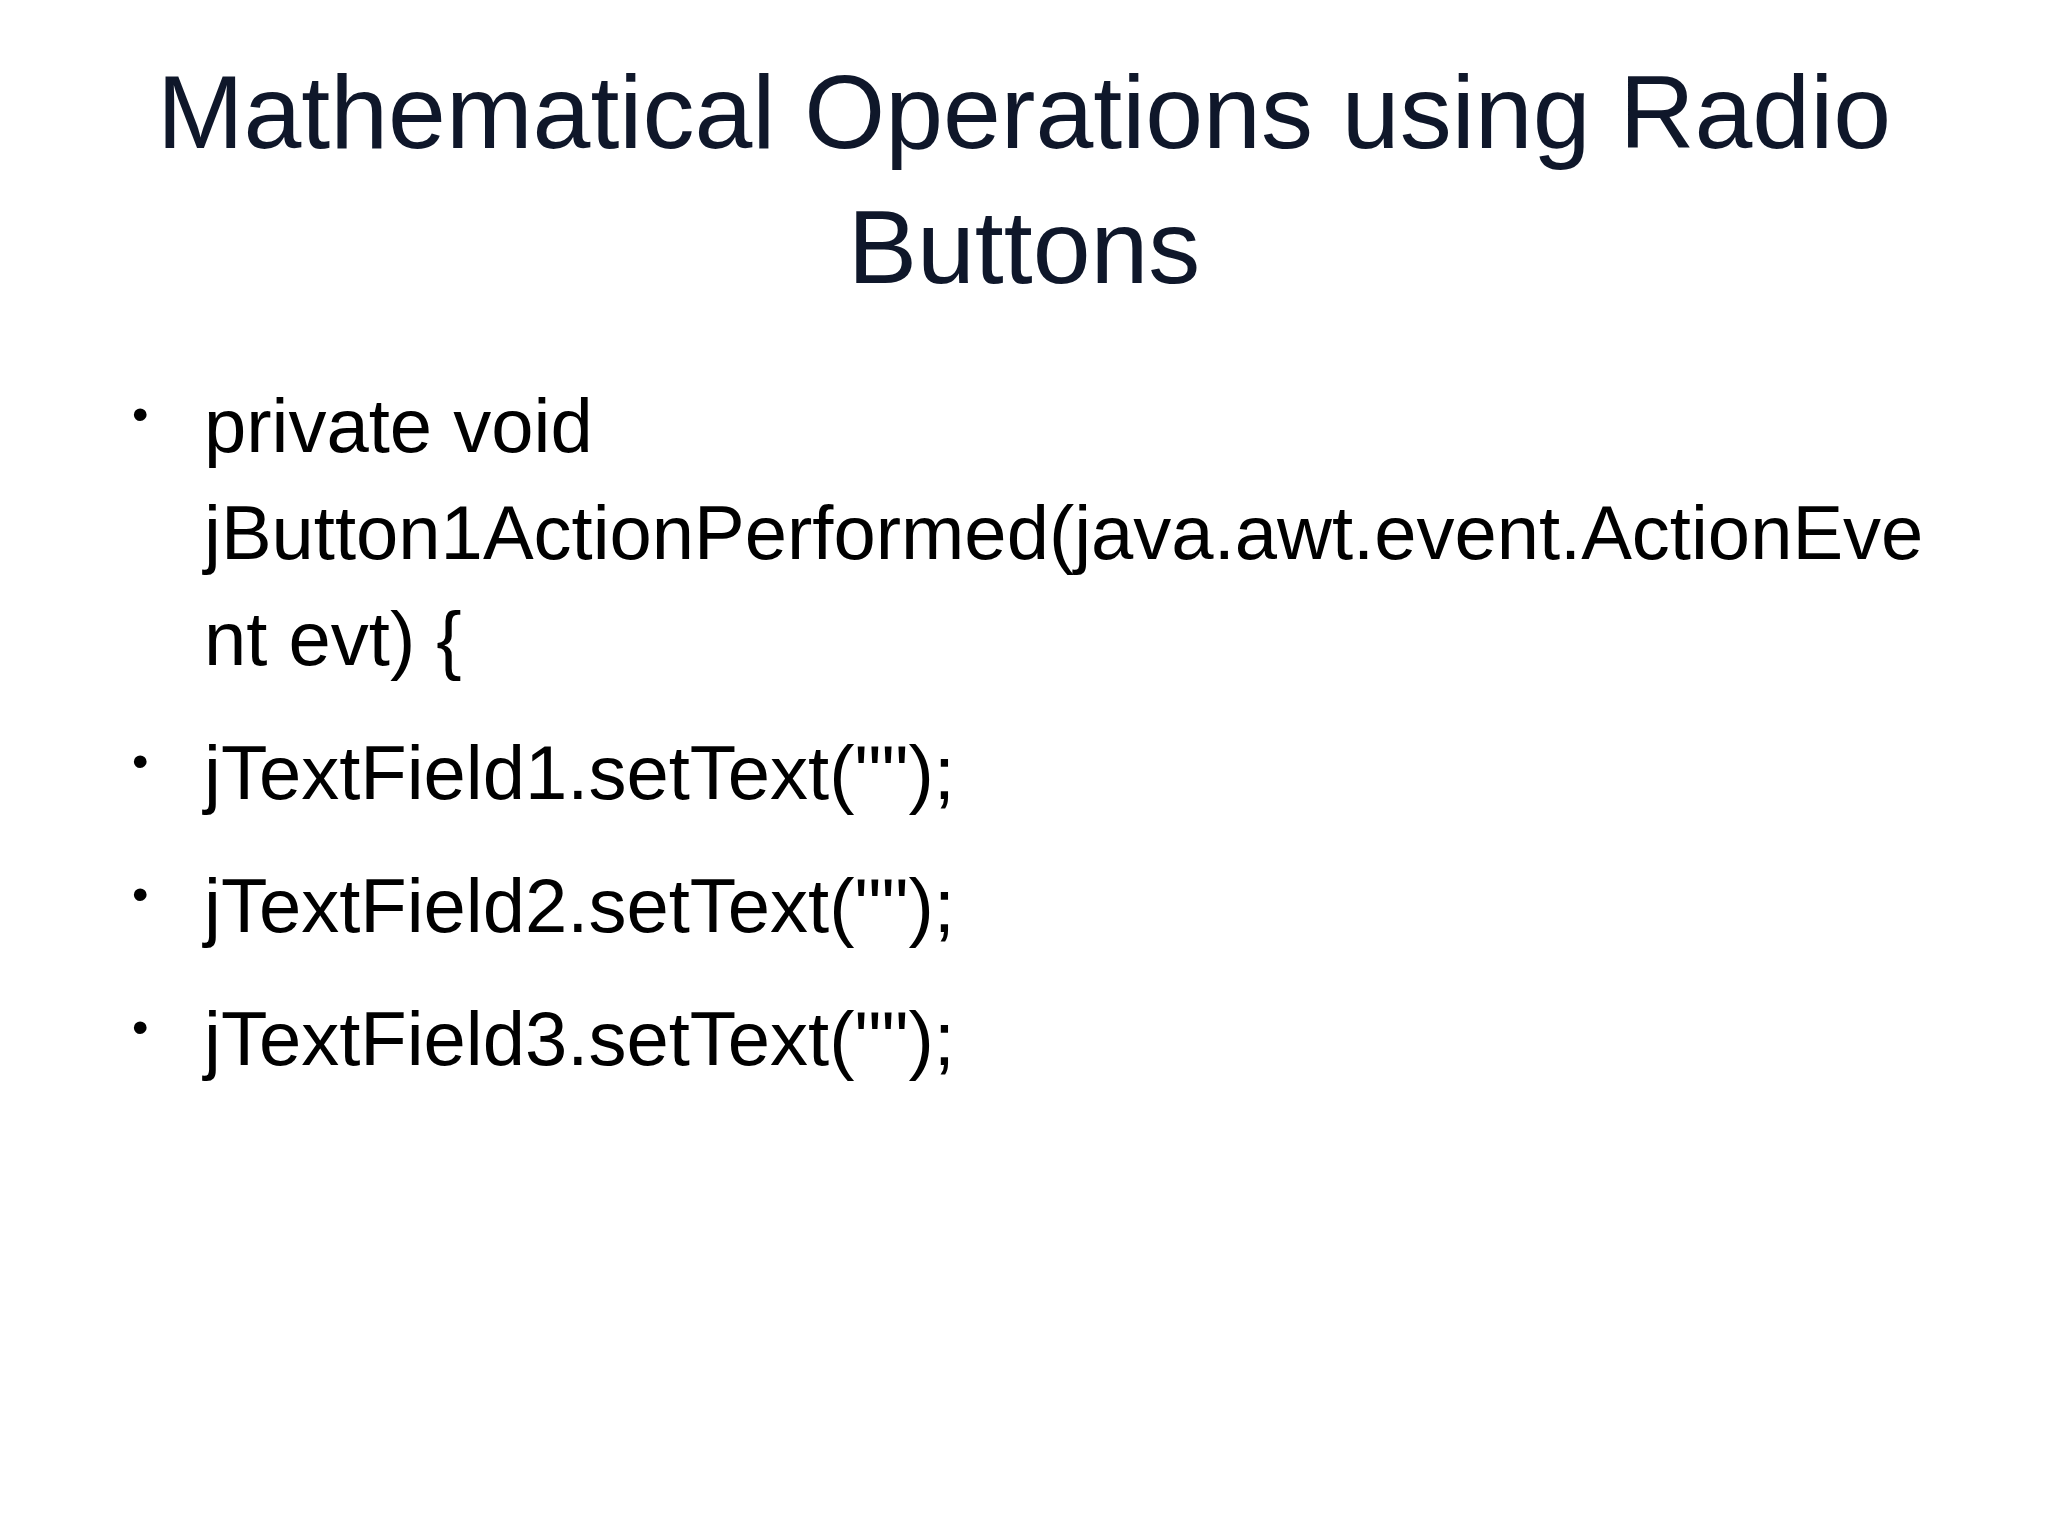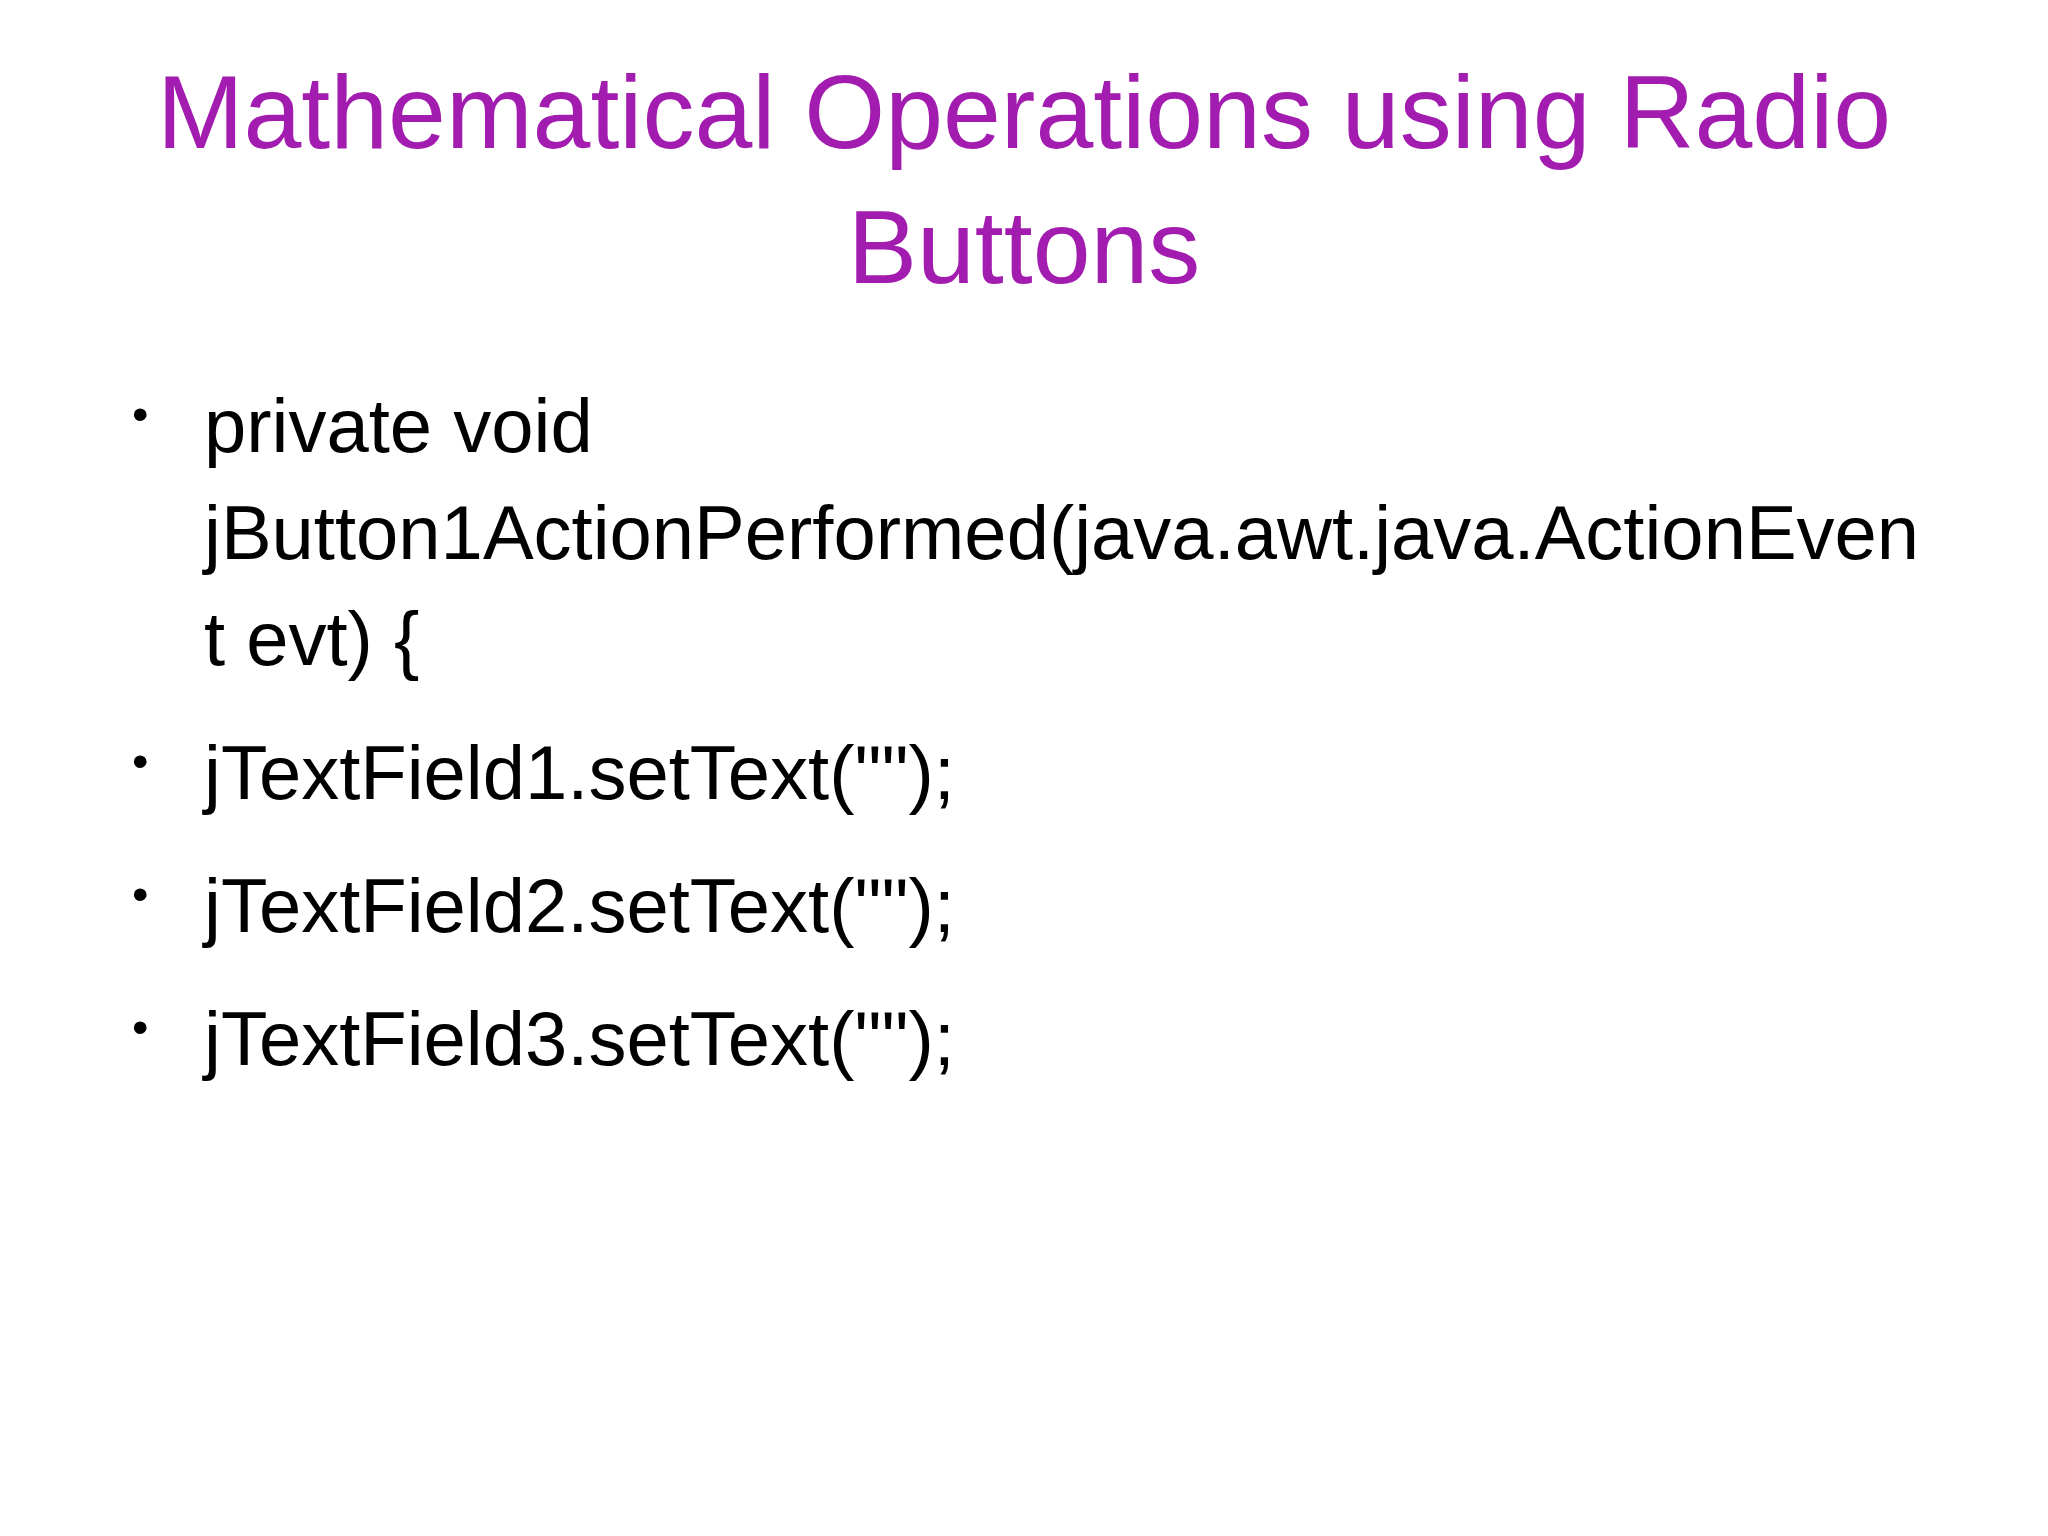--- a/index.html
+++ b/index.html
@@ -18,21 +18,21 @@
     box-sizing: border-box;
     padding-top: 45px;
   }
   .slide-title {
     margin: 0 auto;
     max-width: 1870px;
     font-size: 104px;
     line-height: 1.3;
     font-weight: 400;
     text-align: center;
-    color: #a21caf;
+    color: #0f172a;
   }
   .bullet-list {
     list-style: none;
     margin: 58px 0 0 0;
     padding: 0 110px 0 132px;
   }
   .bullet-item {
     display: flex;
     align-items: flex-start;
     margin: 0 0 27px 0;
@@ -60,21 +60,21 @@
 <body>
 
 <div class="slide">
 
   <h1 class="slide-title">Mathematical Operations using Radio Buttons</h1>
 
   <ul class="bullet-list">
 
     <li class="bullet-item">
       <span class="bullet-marker">•</span>
-      <span class="bullet-text">private void jButton1ActionPerformed(java.awt.java.ActionEvent evt) {</span>
+      <span class="bullet-text">private void jButton1ActionPerformed(java.awt.event.ActionEvent evt) {</span>
     </li>
 
     <li class="bullet-item">
       <span class="bullet-marker">•</span>
       <span class="bullet-text">jTextField1.setText("");</span>
     </li>
 
     <li class="bullet-item">
       <span class="bullet-marker">•</span>
       <span class="bullet-text">jTextField2.setText("");</span>

